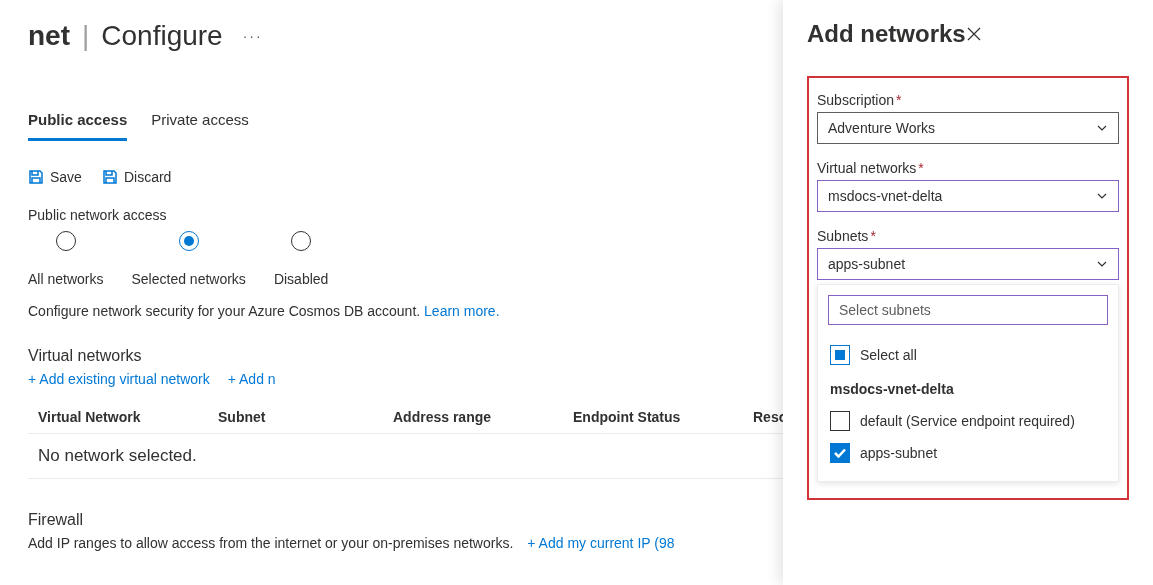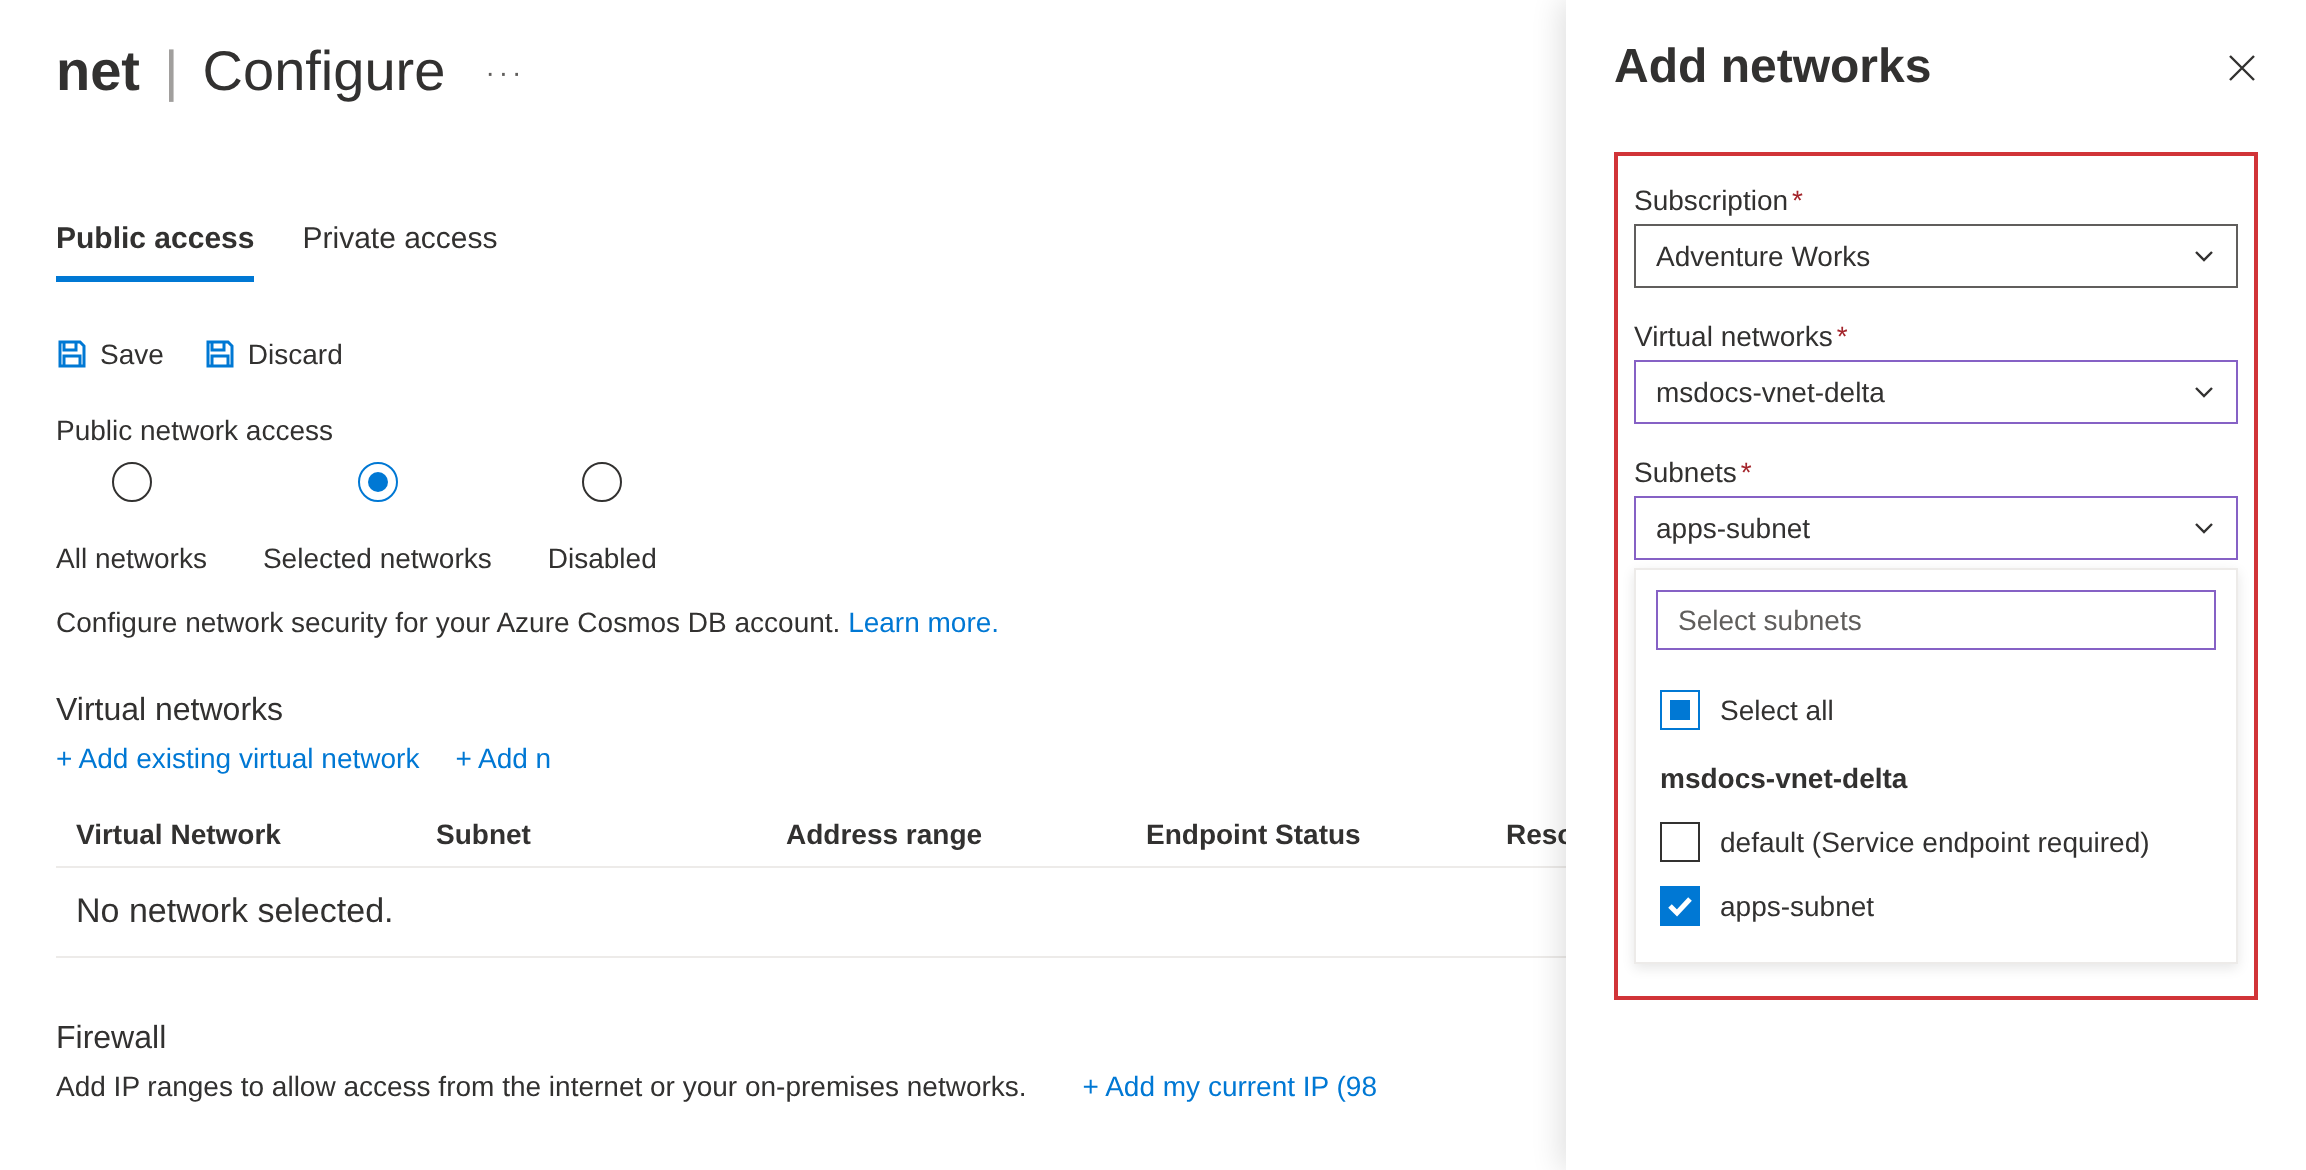--- a/index.html
+++ b/index.html
@@ -95,35 +95,34 @@
     .table-body {
       border-top: 1px solid #edebe9;
       border-bottom: 1px solid #edebe9;
       padding: 12px 10px;
       font-size: 17px;
       margin-bottom: 32px;
     }
     .firewall-row {
       display: flex;
       align-items: flex-start;
-      gap: 28px;
+      gap: 14px;
     }
     
     .panel {
       position: absolute;
       right: 0; top: 0;
       width: 370px;
       height: 585px;
       background: #fff;
       box-shadow: -3px 0 14px rgba(0,0,0,0.12);
       padding: 20px 24px;
     }
     .panel-head {
       display: flex;
-      justify-content: space-between;
       align-items: center;
       margin-bottom: 28px;
     }
     .panel-title { font-size: 24px; font-weight: 600; }
     .close-x { width: 16px; height: 16px; cursor: pointer; }
     .field-label { font-size: 14px; margin-bottom: 4px; }
     .req { color: #a4262c; margin-left: 2px; }
     .select-box {
       width: 100%;
       height: 32px;

